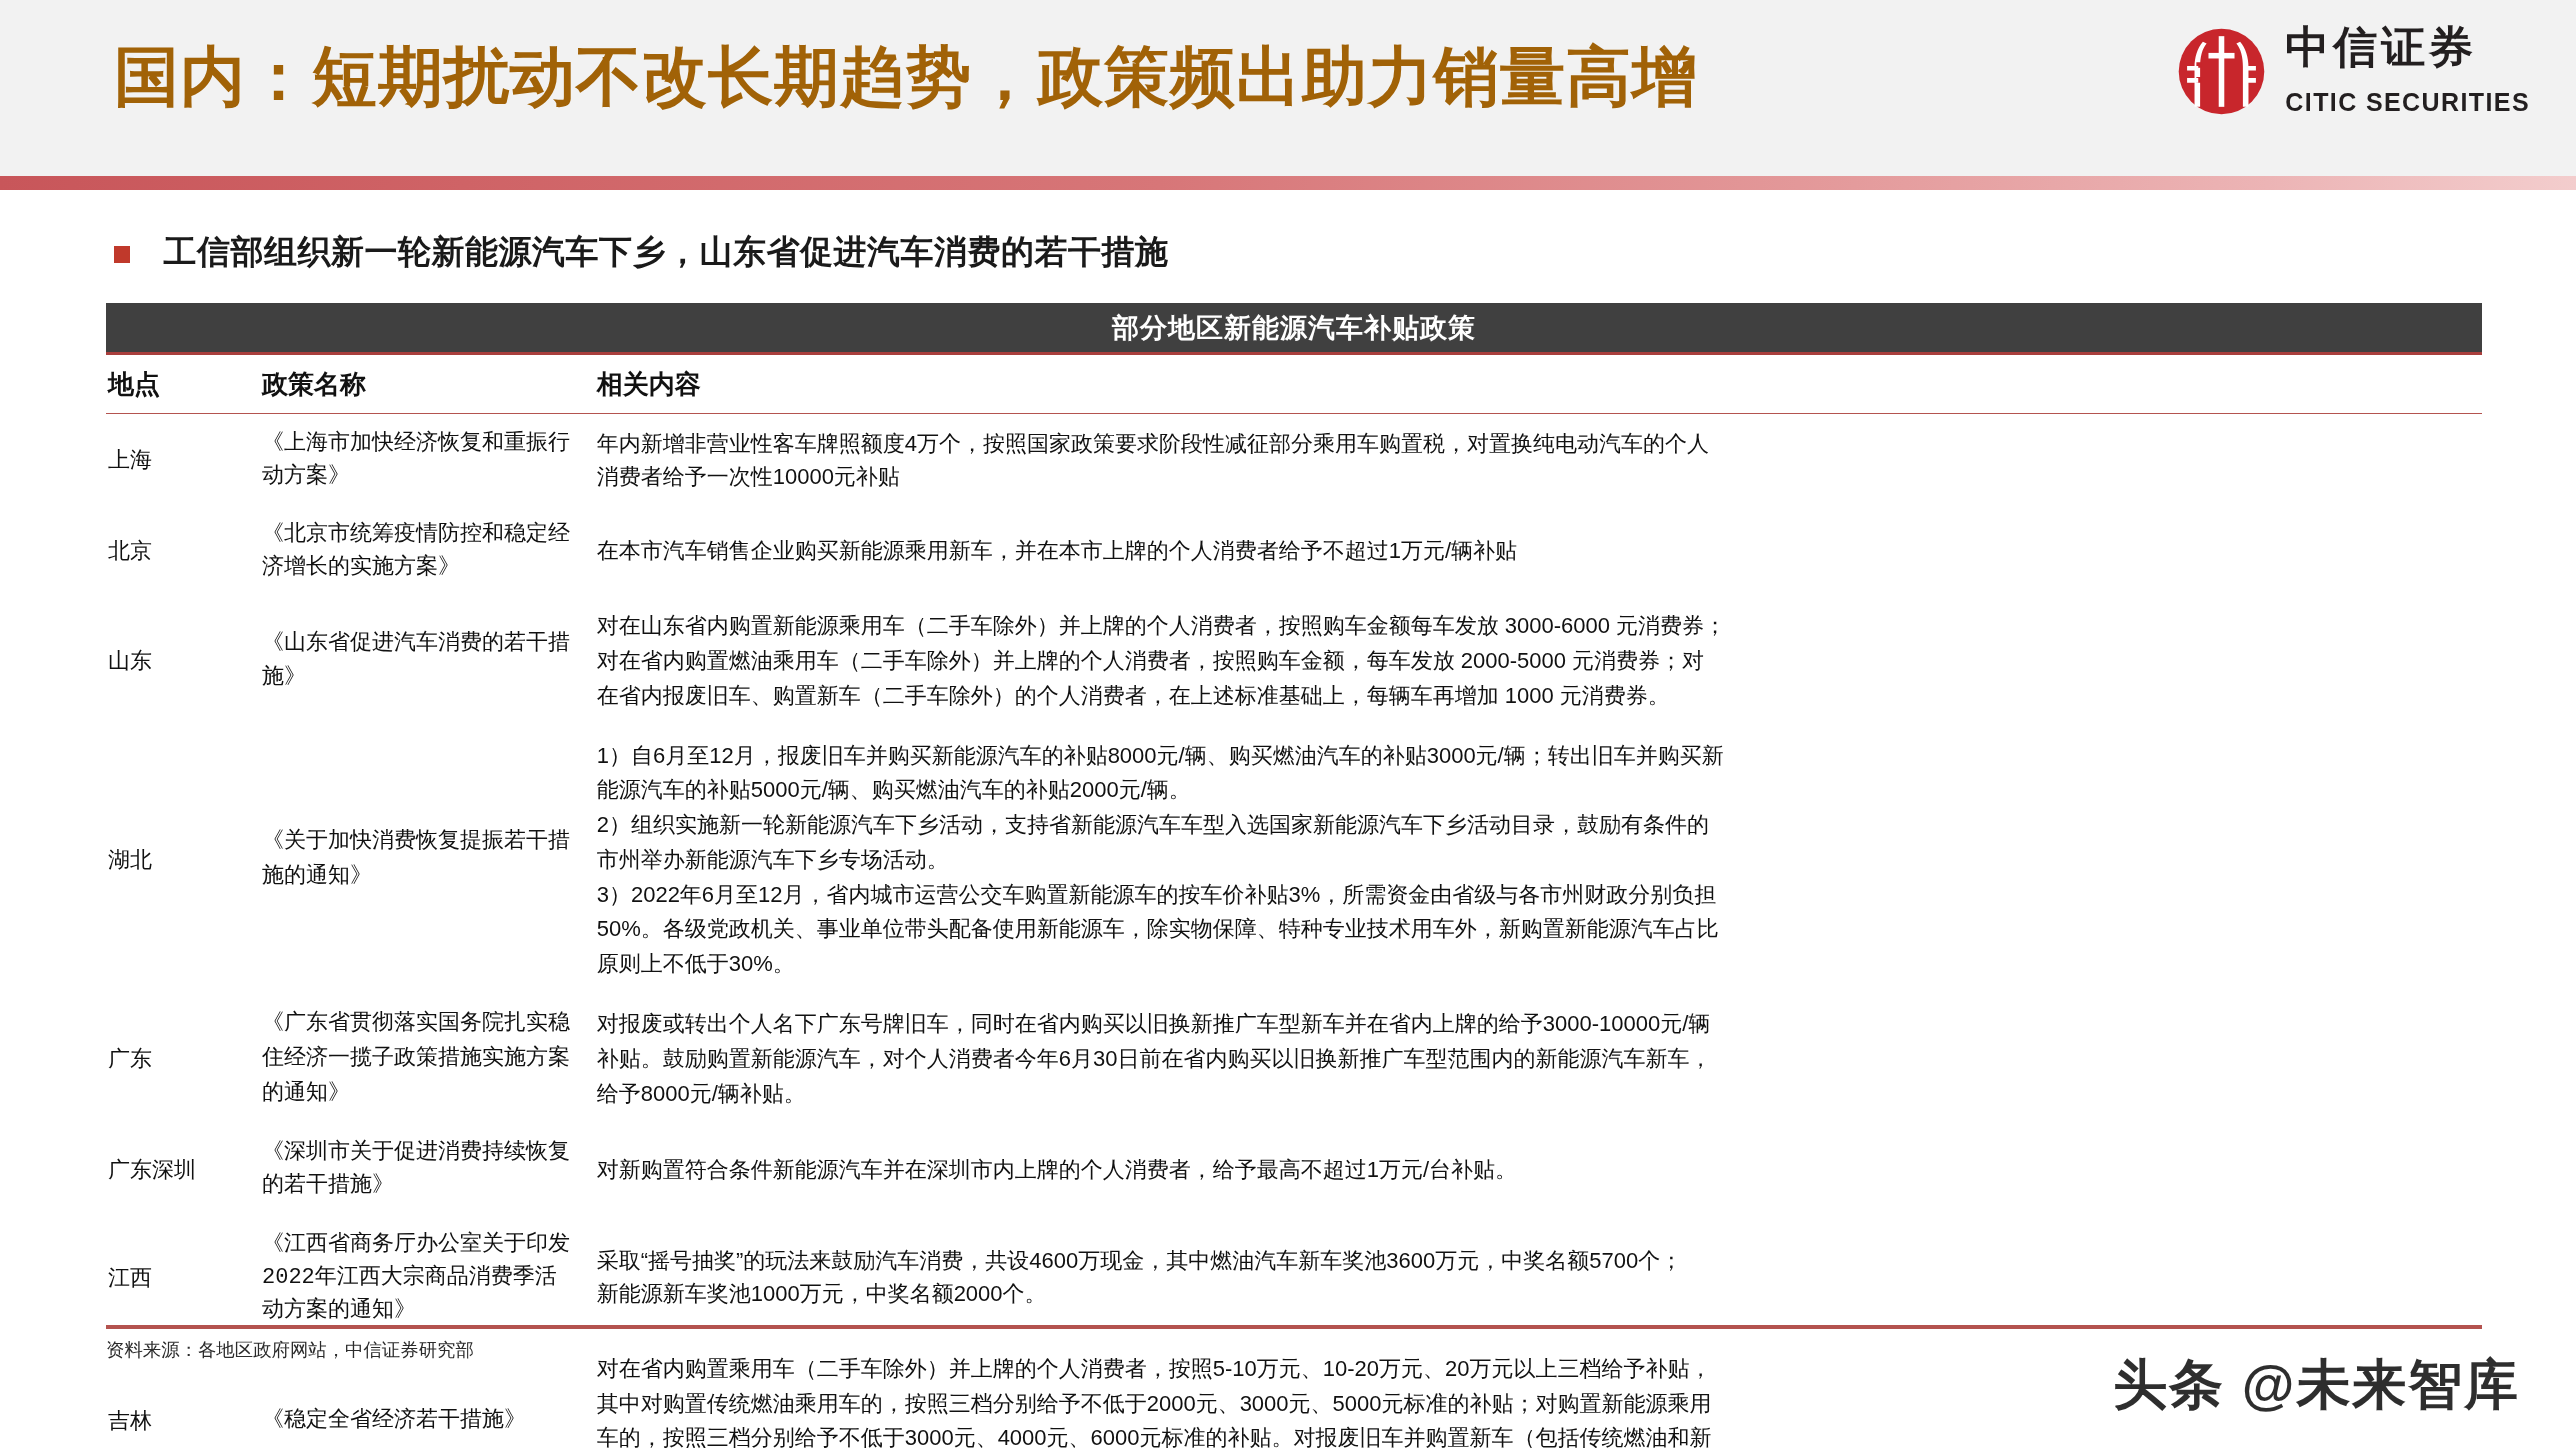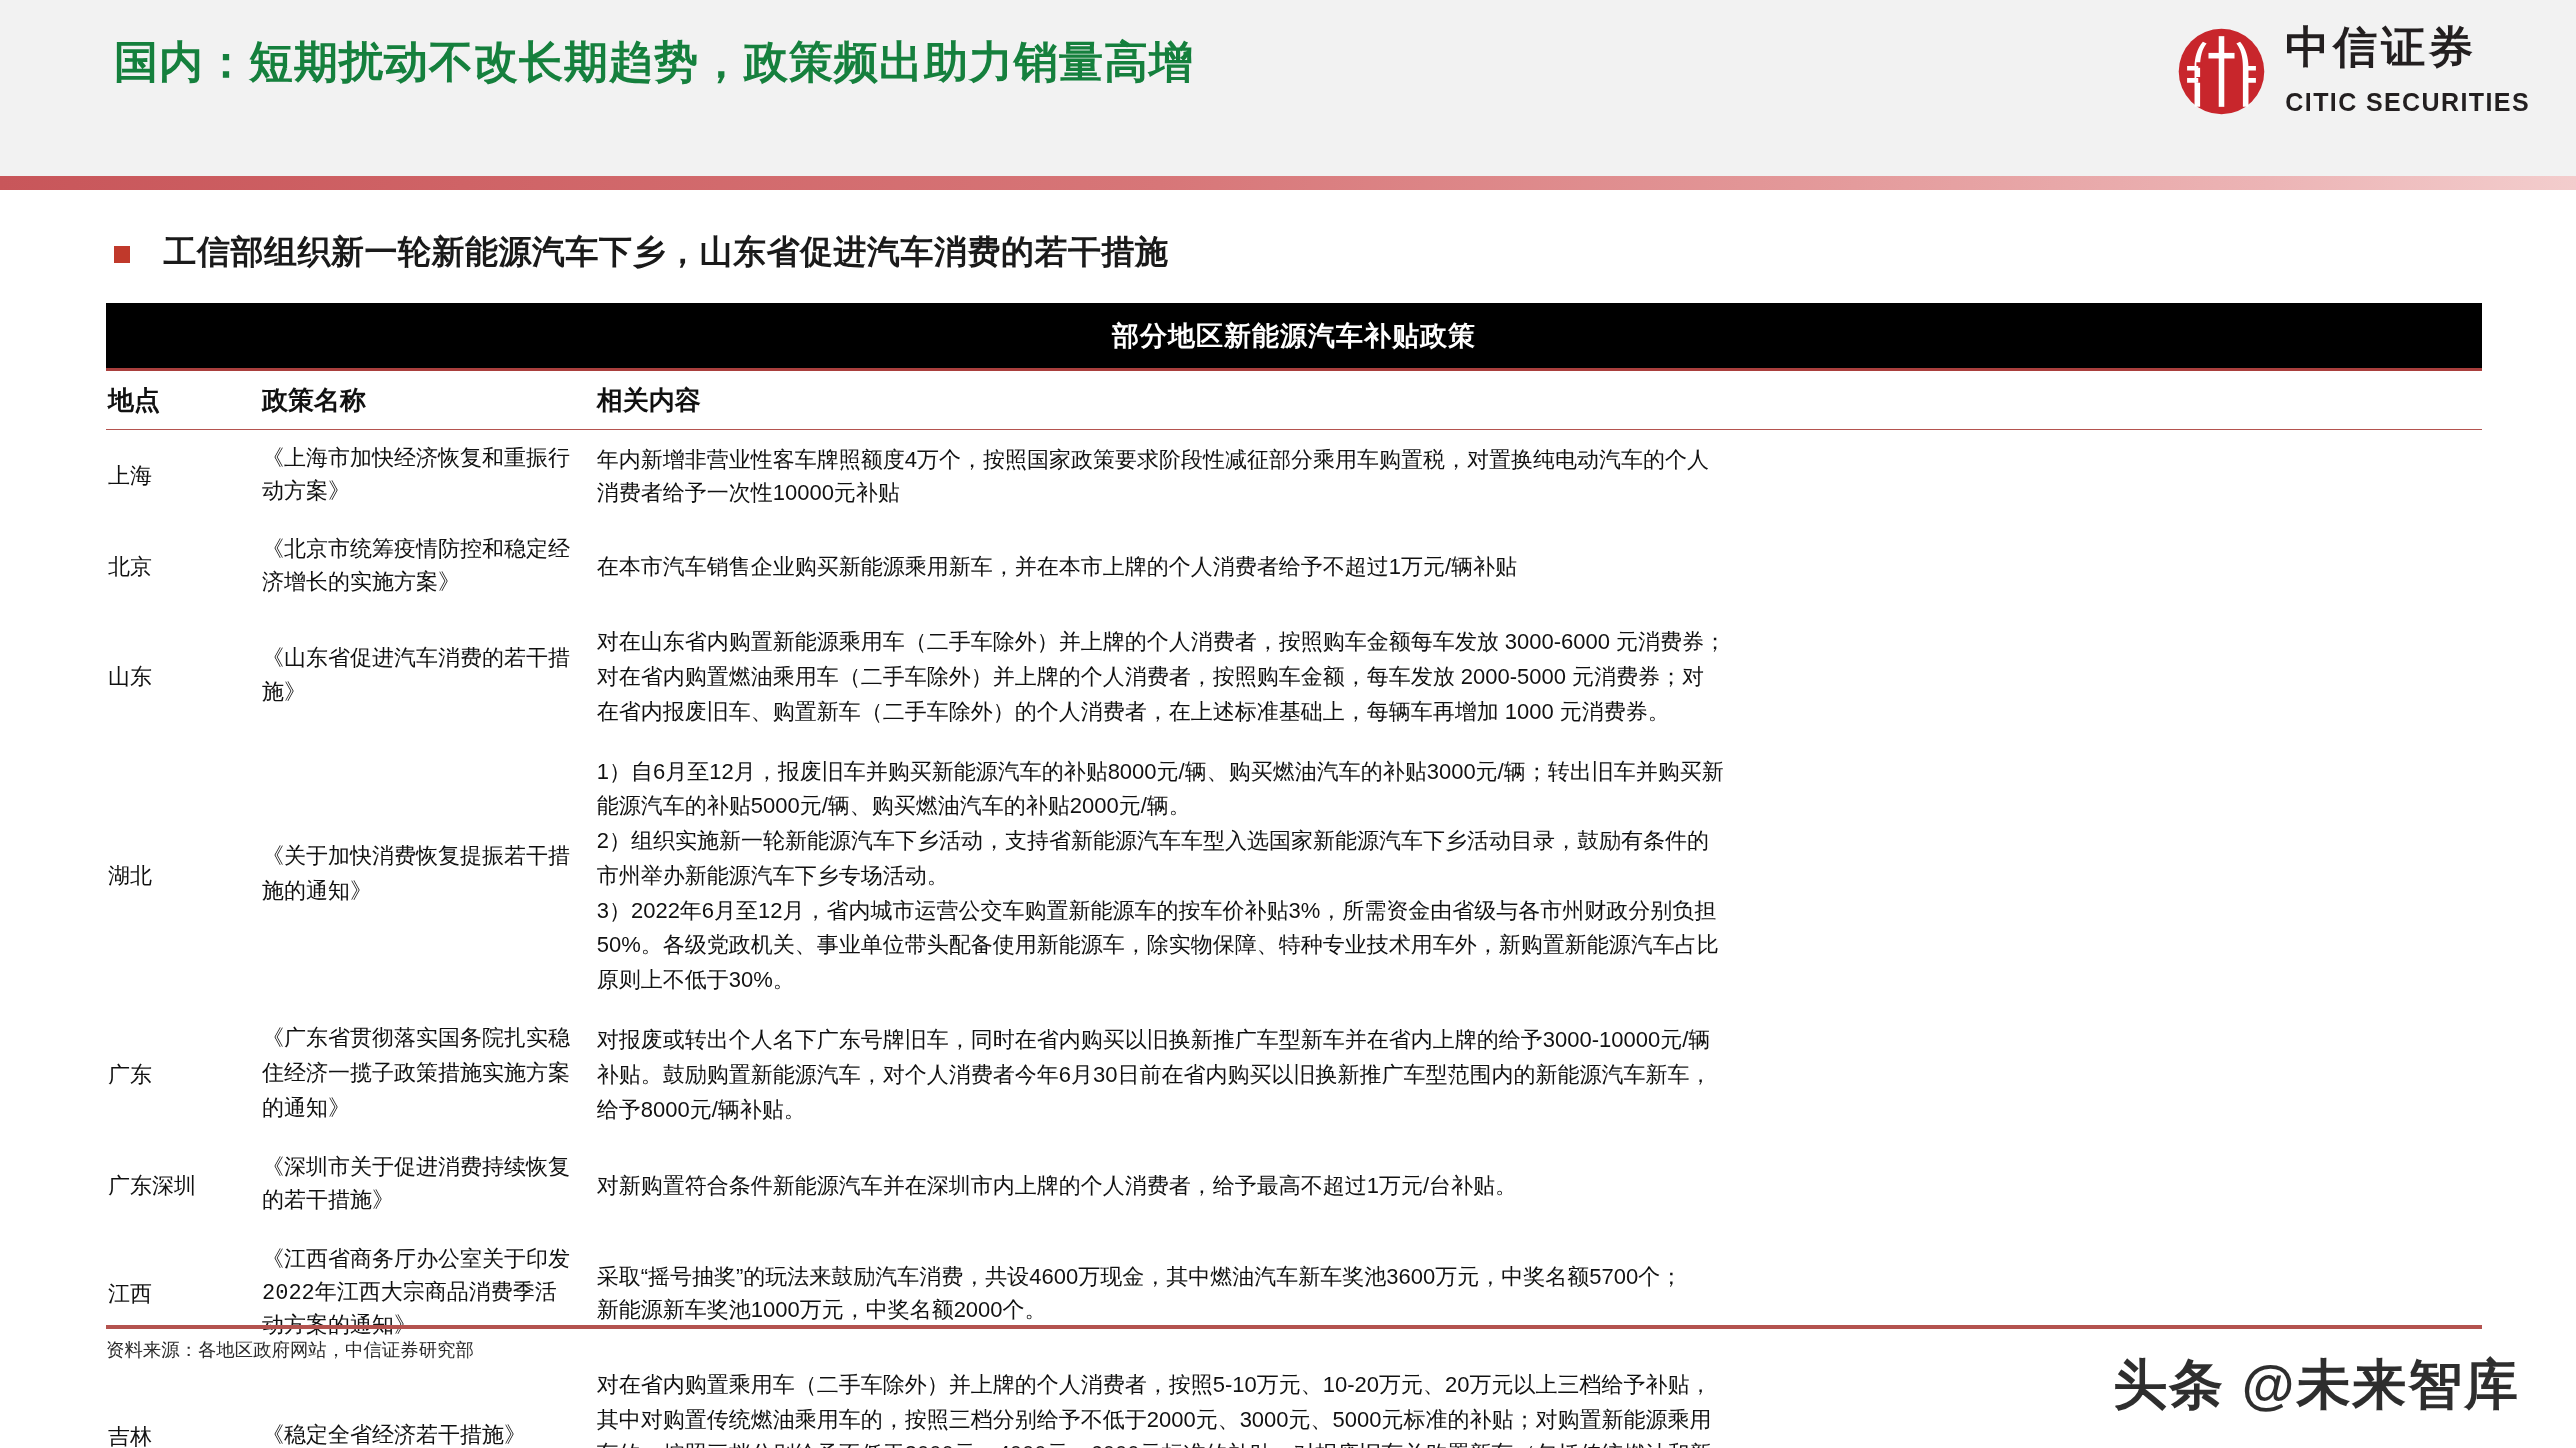--- a/index.html
+++ b/index.html
@@ -29,23 +29,23 @@
     position: absolute;
     left: 0; top: 176px;
     width: 2576px;
     height: 13.5px;
     background: linear-gradient(to right, #c8565a 0%, #cf6366 18%, #d77678 45%, #e49b9c 72%, #ecb4b5 88%, #f3cdcd 100%);
   }
   .slide-title {
     position: absolute;
     left: 114px;
     top: 33px;
-    font-size: 44px;
-    font-weight: bold;
-    color: #15803d;
+    font-size: 65px;
+    font-weight: bold;
+    color: #a16207;
     letter-spacing: 1px;
     white-space: nowrap;
   }
 
   
   .logo {
     position: absolute;
     right: 46px;
     top: 25px;
     display: flex;
@@ -97,22 +97,22 @@
   }
 
   
   .table-wrap {
     position: absolute;
     left: 106px;
     top: 303px;
     width: 2376px;
   }
   .tbl-caption {
-    height: 68px;
-    background: #000000;
+    height: 52px;
+    background: #404040;
     color: #ffffff;
     font-size: 27px;
     font-weight: bold;
     display: flex;
     align-items: center;
     justify-content: center;
     letter-spacing: 1px;
     border-bottom: 3.9px solid #a93f3d;
   }
   table {

